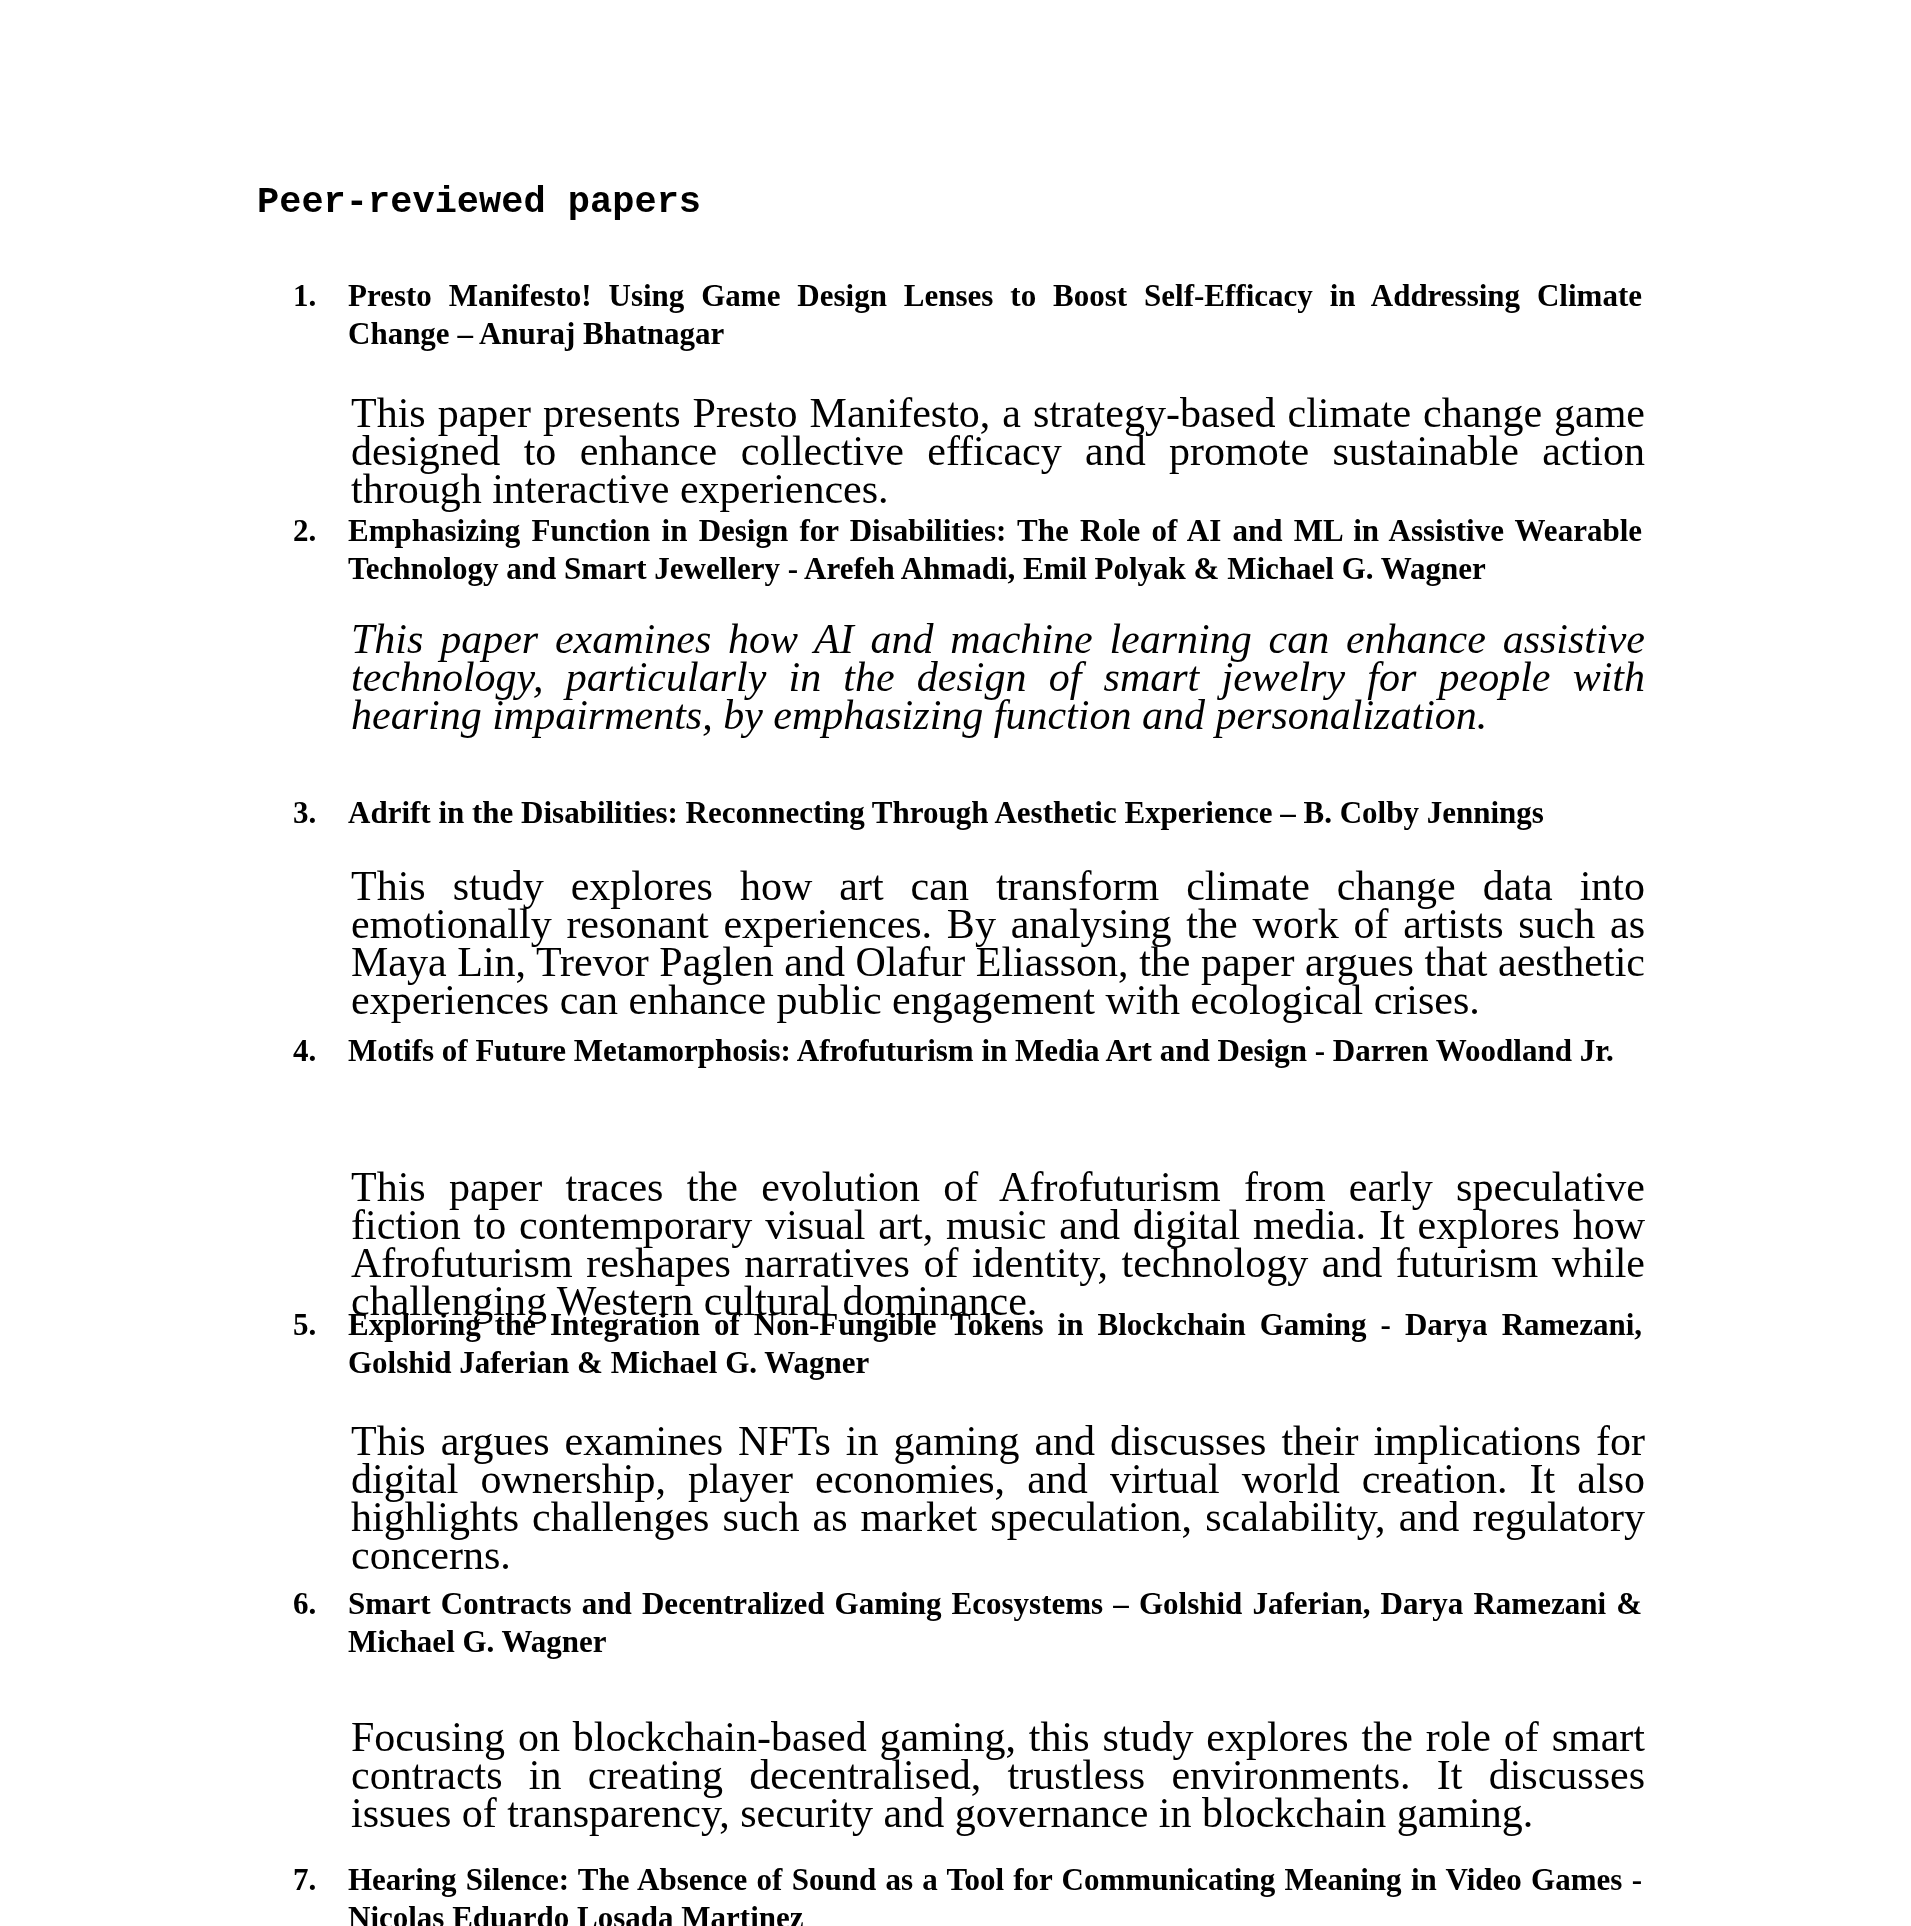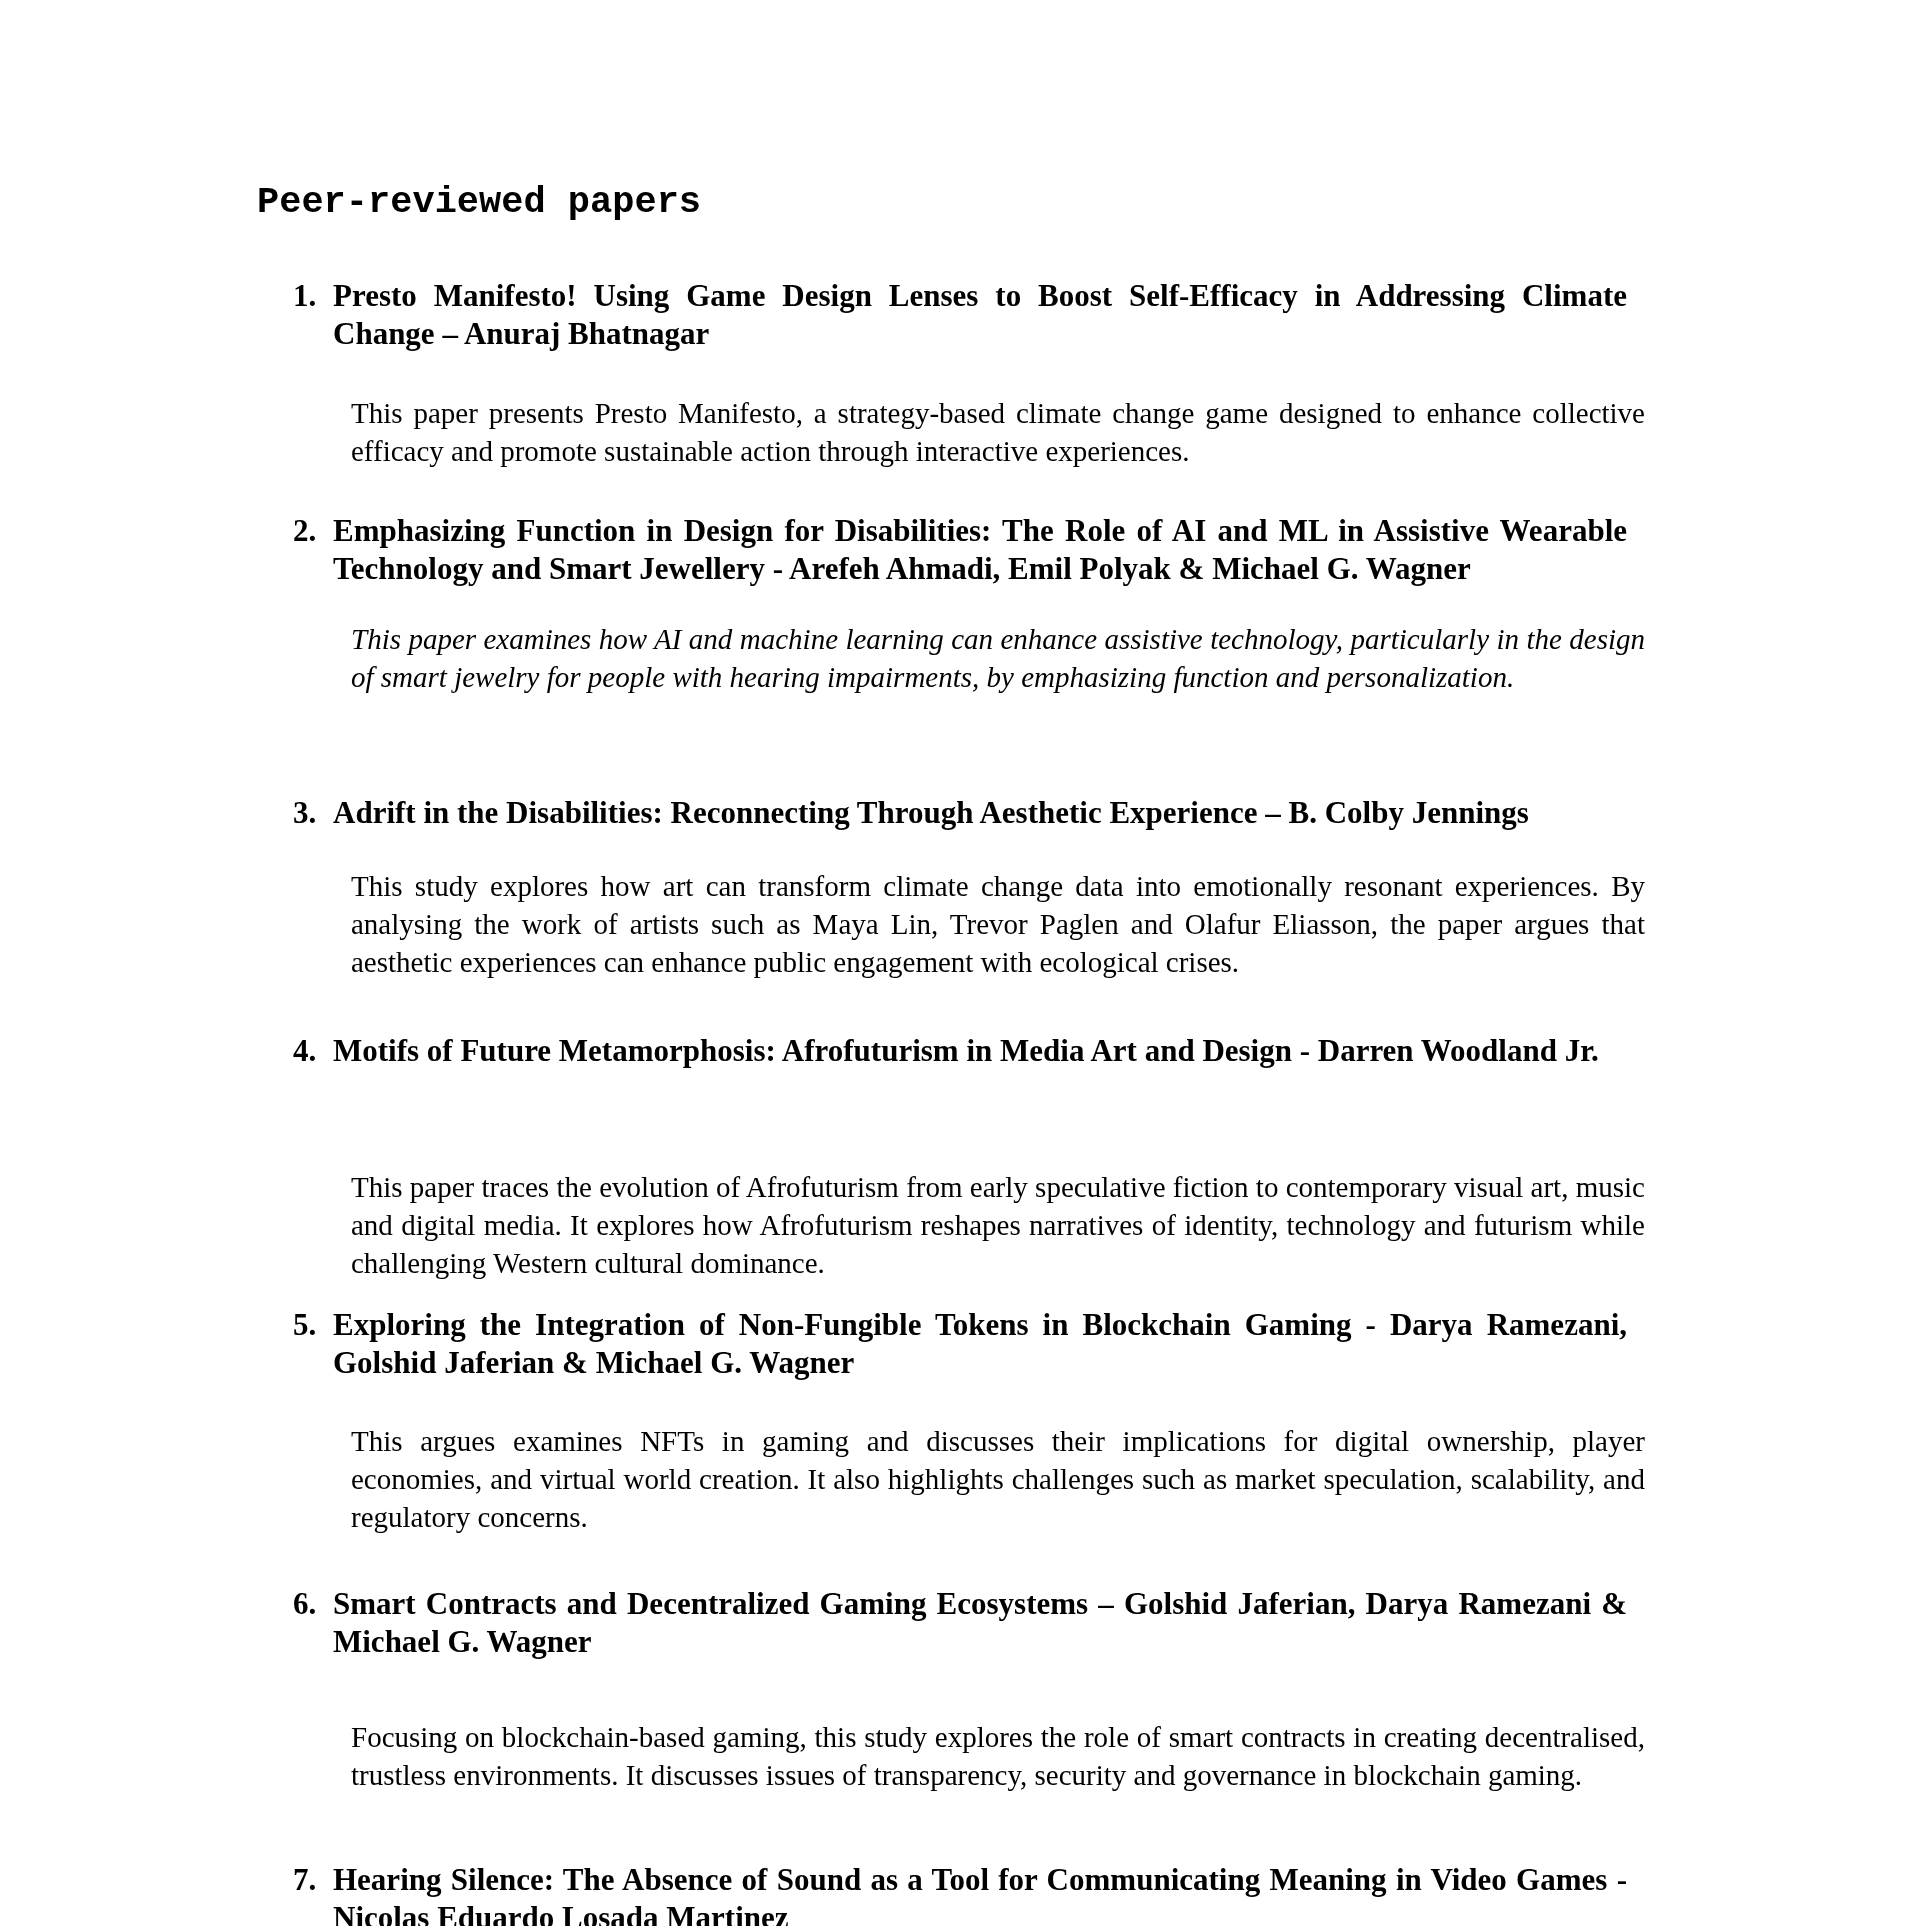--- a/index.html
+++ b/index.html
@@ -50,34 +50,34 @@
     .paper-num {
       position: absolute;
       left: 293px;
       top: 0;
       font-size: 31px;
       font-weight: bold;
       line-height: 38px;
     }
     .paper-title {
       position: absolute;
-      left: 333px;
+      left: 348px;
       top: 0;
       width: 1294px;
       font-size: 31px;
       font-weight: bold;
       line-height: 38px;
       text-align: justify;
       text-align-last: left;
     }
     .paper-abstract {
       position: absolute;
       left: 351px;
       width: 1294px;
-      font-size: 29px;
+      font-size: 42px;
       font-weight: normal;
       line-height: 38px;
       text-align: justify;
       text-align-last: left;
     }
   </style>
 </head>
 <body>
 
 <div class="page">

